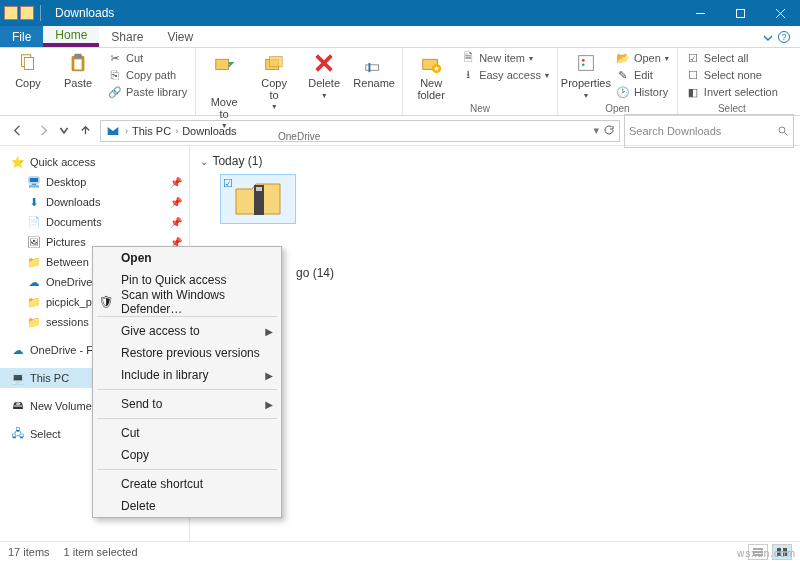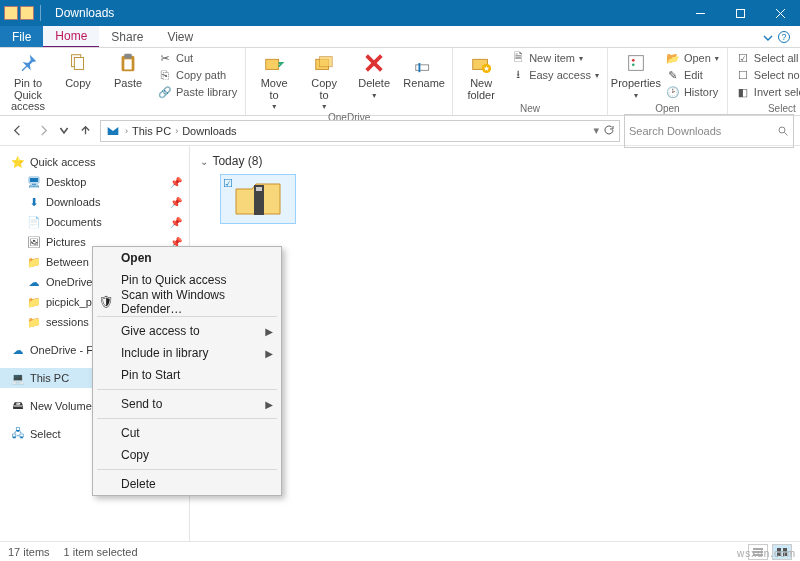--- a/index.html
+++ b/index.html
@@ -12,21 +12,21 @@
   .qat-sep { width: 1px; height: 16px; background: rgba(255,255,255,.4); margin: 0 4px; }
   .titlebar .title { padding-left: 6px; font-size: 12px; }
   .winbtns { margin-left: auto; display: flex; }
   .winbtn { width: 40px; height: 26px; display: flex; align-items: center; justify-content: center; color: #fff; }
   .winbtn svg { width: 11px; height: 11px; stroke: #fff; stroke-width: 1; fill: none; }
 
   
   .tabstrip { height: 22px; background: #fff; border-bottom: 1px solid #d9d9d9; display: flex; align-items: stretch; font-size: 12px; }
   .tab { padding: 0 12px; display: flex; align-items: center; color: #555; cursor: default; }
   .tab.file { background: #1979ba; color: #fff; }
-  .tab.active { border-bottom: 1px solid #701a75; color: #be185d; font-weight: 400; background:#f3f7fb;}
+  .tab.active { border-bottom: 4px solid #701a75; color: #4d7c0f; font-weight: 400; background:#f3f7fb;}
   .tabstrip .spacer { flex: 1; }
   .tabstrip .help { padding: 0 10px; display:flex; align-items:center; color:#1979ba;}
 
   
   .ribbon { height: 68px; background: #fff; border-bottom: 1px solid #d9d9d9; display: flex; font-size: 11px; }
   .group { border-right: 1px solid #e5e5e5; padding: 2px 6px 1px 6px; display: flex; flex-direction: column; }
   .group-body { flex: 1; display: flex; align-items: flex-start; gap: 6px; }
   .group-label { text-align: center; color: #6b6b6b; font-size: 10px; padding-top: 1px; }
   .bigbtn { width: 44px; display: flex; flex-direction: column; align-items: center; justify-content: flex-start; gap: 2px; text-align: center; line-height: 1.05; color:#444;}
   .bigbtn .ico { width: 26px; height: 26px; display:flex; align-items:center; justify-content:center;}
@@ -127,29 +127,20 @@
   </div>
 </div>
 
 <div class="ribbon">
 
   <div class="group">
     <div class="group-body">
       <div class="bigbtn">
         <span class="ico">
             <svg width="22" height="22" viewBox="0 0 24 24">
-              <path fill="#4a90d9" d="M14 3l7 7-4 1-3 3 1 6-4-4-5 5-1-1 5-5-4-4 6 1 3-3z"></path>
-            </svg>
-          </span>
-        <span style="white-space:pre-line;">Pin to Quick
-access</span>
-      </div>
-      <div class="bigbtn">
-        <span class="ico">
-            <svg width="22" height="22" viewBox="0 0 24 24">
               <rect x="5" y="3" width="10" height="13" fill="#fff" stroke="#b58b2a"></rect>
               <rect x="8" y="6" width="10" height="13" fill="#fff" stroke="#b58b2a"></rect>
             </svg>
           </span>
         <span>Copy</span>
       </div>
       <div class="bigbtn">
         <span class="ico">
             <svg width="22" height="22" viewBox="0 0 24 24">
               <rect x="5" y="4" width="14" height="17" rx="2" fill="#c98f2d"></rect>
@@ -178,21 +169,21 @@
 
   <div class="group">
     <div class="group-body">
       <div class="bigbtn">
         <span class="ico">
             <svg width="22" height="22" viewBox="0 0 24 24">
               <rect x="3" y="8" width="14" height="11" fill="#f8ce63" stroke="#c98f2d"></rect>
               <path d="M17 12h4l-4 4" fill="none" stroke="#3a7" stroke-width="2"></path>
             </svg>
           </span>
-        <span style="white-space:pre-line;">Move
+        <span style="white-space:pre-line;margin-top:19px;">Move
 to</span>
           <span class="drop">▾</span>
       </div>
       <div class="bigbtn">
         <span class="ico">
             <svg width="22" height="22" viewBox="0 0 24 24">
               <rect x="3" y="8" width="14" height="11" fill="#f8ce63" stroke="#c98f2d"></rect>
               <rect x="7" y="5" width="14" height="11" fill="#f8ce63" stroke="#c98f2d" opacity=".7"></rect>
             </svg>
           </span>
@@ -421,71 +412,77 @@
     <div class="sep-line"></div>
     <div class="tree-item">
         <span class="tree-ico" style="color:#1979ba;">🖧</span>
         <span>Select</span>
       </div>
   </div>
 
   <div class="content">
     <div class="grp-hdr">
         <span class="chev">⌄</span>
-        <span>Today (8)</span>
+        <span>Today (1)</span>
       </div>
     <div class="file-item" style="margin-left:20px;">
       <span class="chk">☑</span>
       <span class="folder-large">
         <svg width="48" height="40" viewBox="0 0 48 40">
           <path d="M2 10h16l4-5h24v30H2z" fill="#f8d77a" stroke="#c98f2d"></path>
           <rect x="20" y="6" width="10" height="30" fill="#444"></rect>
           <rect x="22" y="8" width="6" height="4" fill="#ccc"></rect>
         </svg>
       </span>
     </div>
+    <div class="grp-hdr" style="margin-top:40px; margin-left:96px;">
+        <span>go (14)</span>
+      </div>
   </div>
 </div>
 
 <div class="ctxmenu">
   <div class="row bold">
       <span>Open</span>
     </div>
   <div class="row">
       <span>Pin to Quick access</span>
     </div>
   <div class="row">
       <span class="r-ico">🛡</span>
       <span>Scan with Windows Defender…</span>
     </div>
   <div class="divider"></div>
   <div class="row">
       <span>Give access to</span>
       <span class="sub">▶</span>
     </div>
   <div class="row">
+      <span>Restore previous versions</span>
+    </div>
+  <div class="row">
       <span>Include in library</span>
       <span class="sub">▶</span>
     </div>
-  <div class="row">
-      <span>Pin to Start</span>
-    </div>
   <div class="divider"></div>
   <div class="row">
       <span>Send to</span>
       <span class="sub">▶</span>
     </div>
   <div class="divider"></div>
   <div class="row">
       <span>Cut</span>
     </div>
   <div class="row">
       <span>Copy</span>
     </div>
   <div class="divider"></div>
+  <div class="row">
+      <span>Create shortcut</span>
+    </div>
   <div class="row">
       <span>Delete</span>
     </div>
 
 </div>
 
 <div class="status">
   <span class="seg">17 items</span>
   <span class="seg">1 item selected</span>
   <div class="views">

